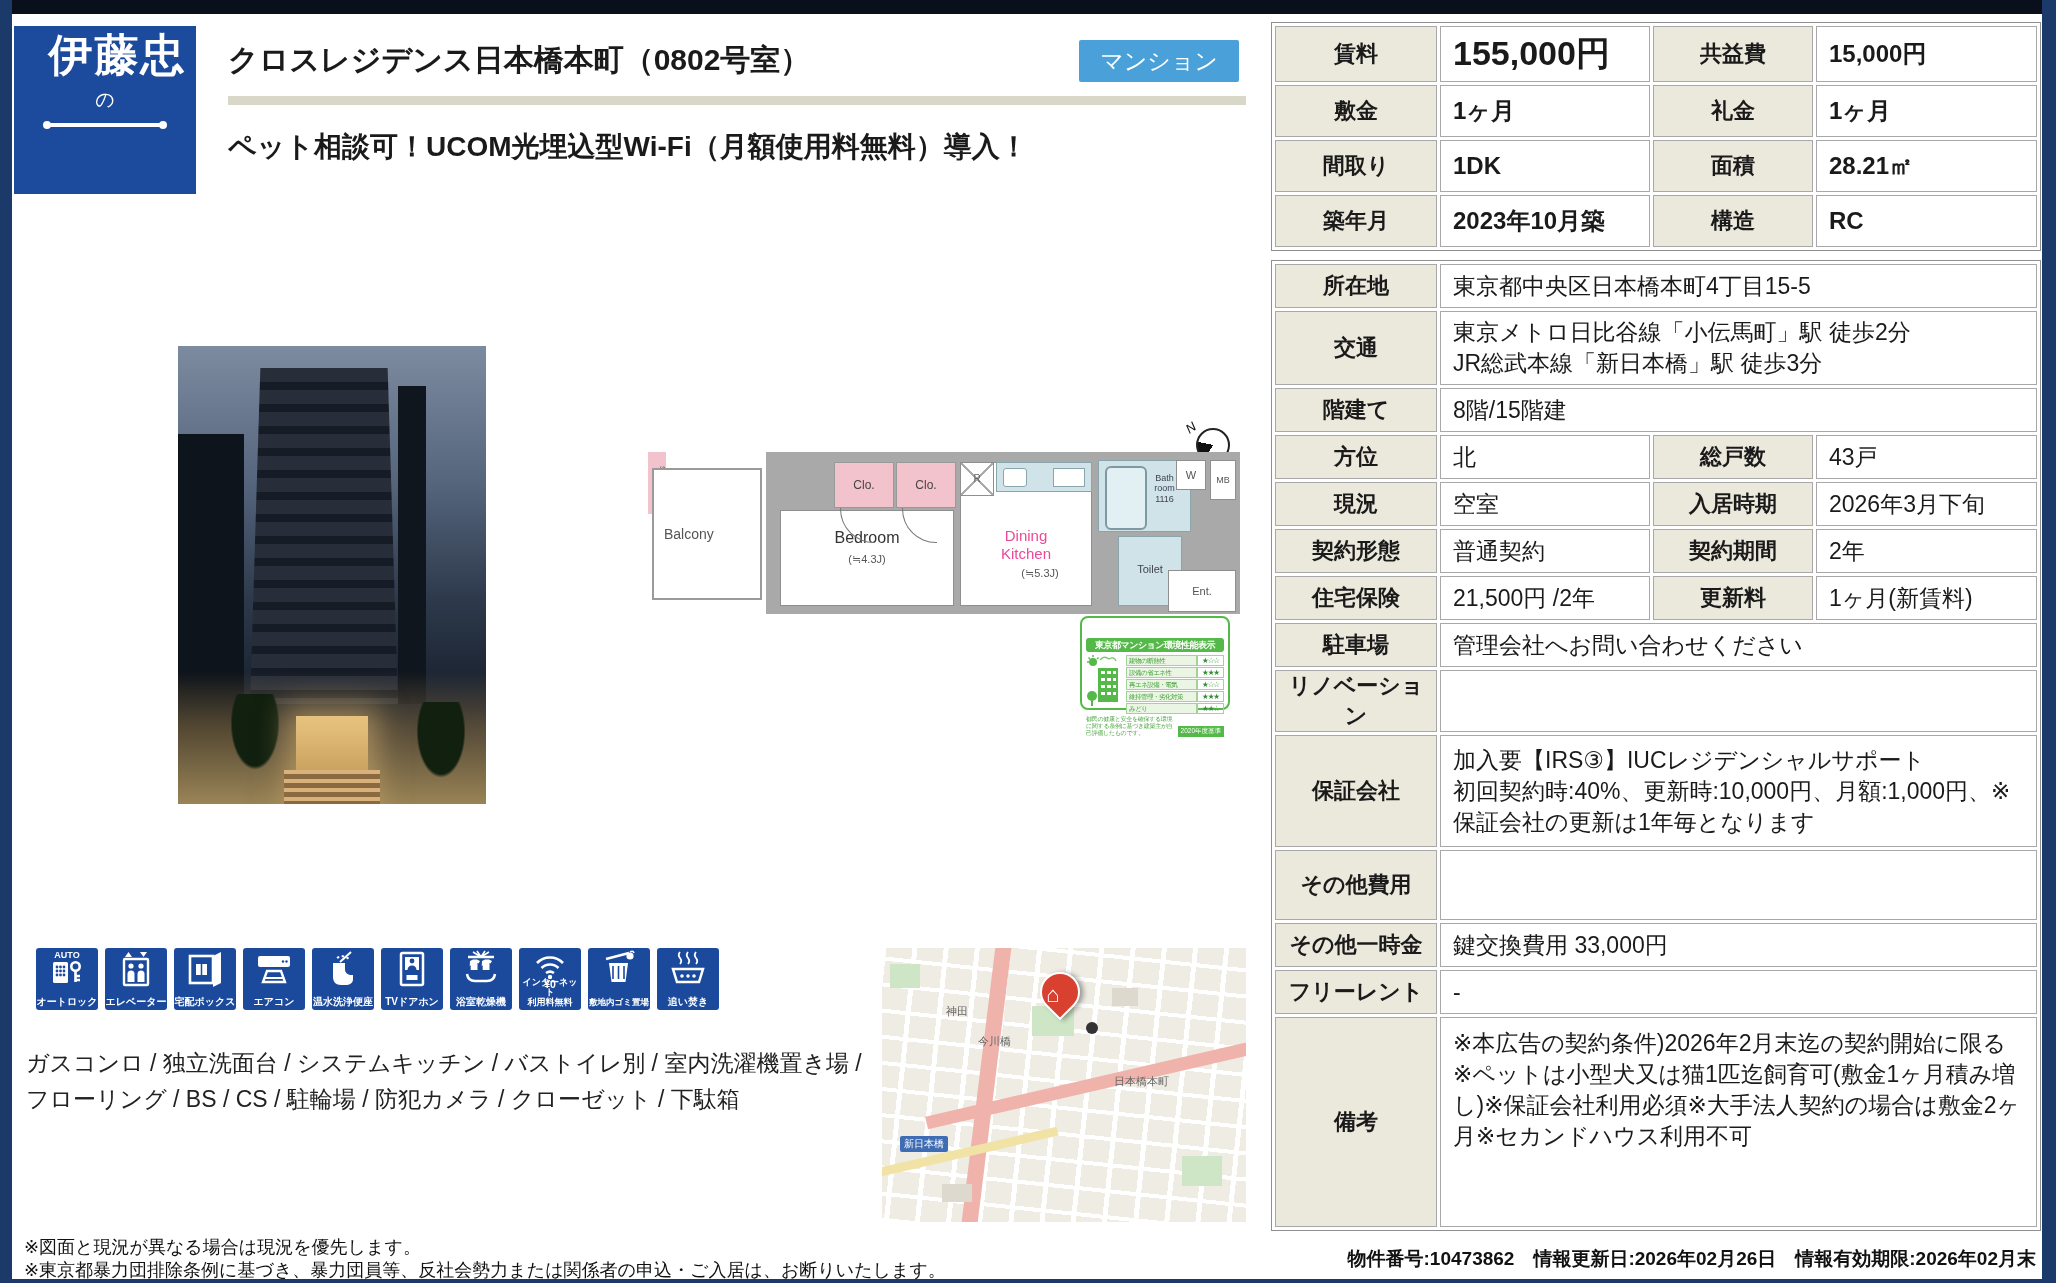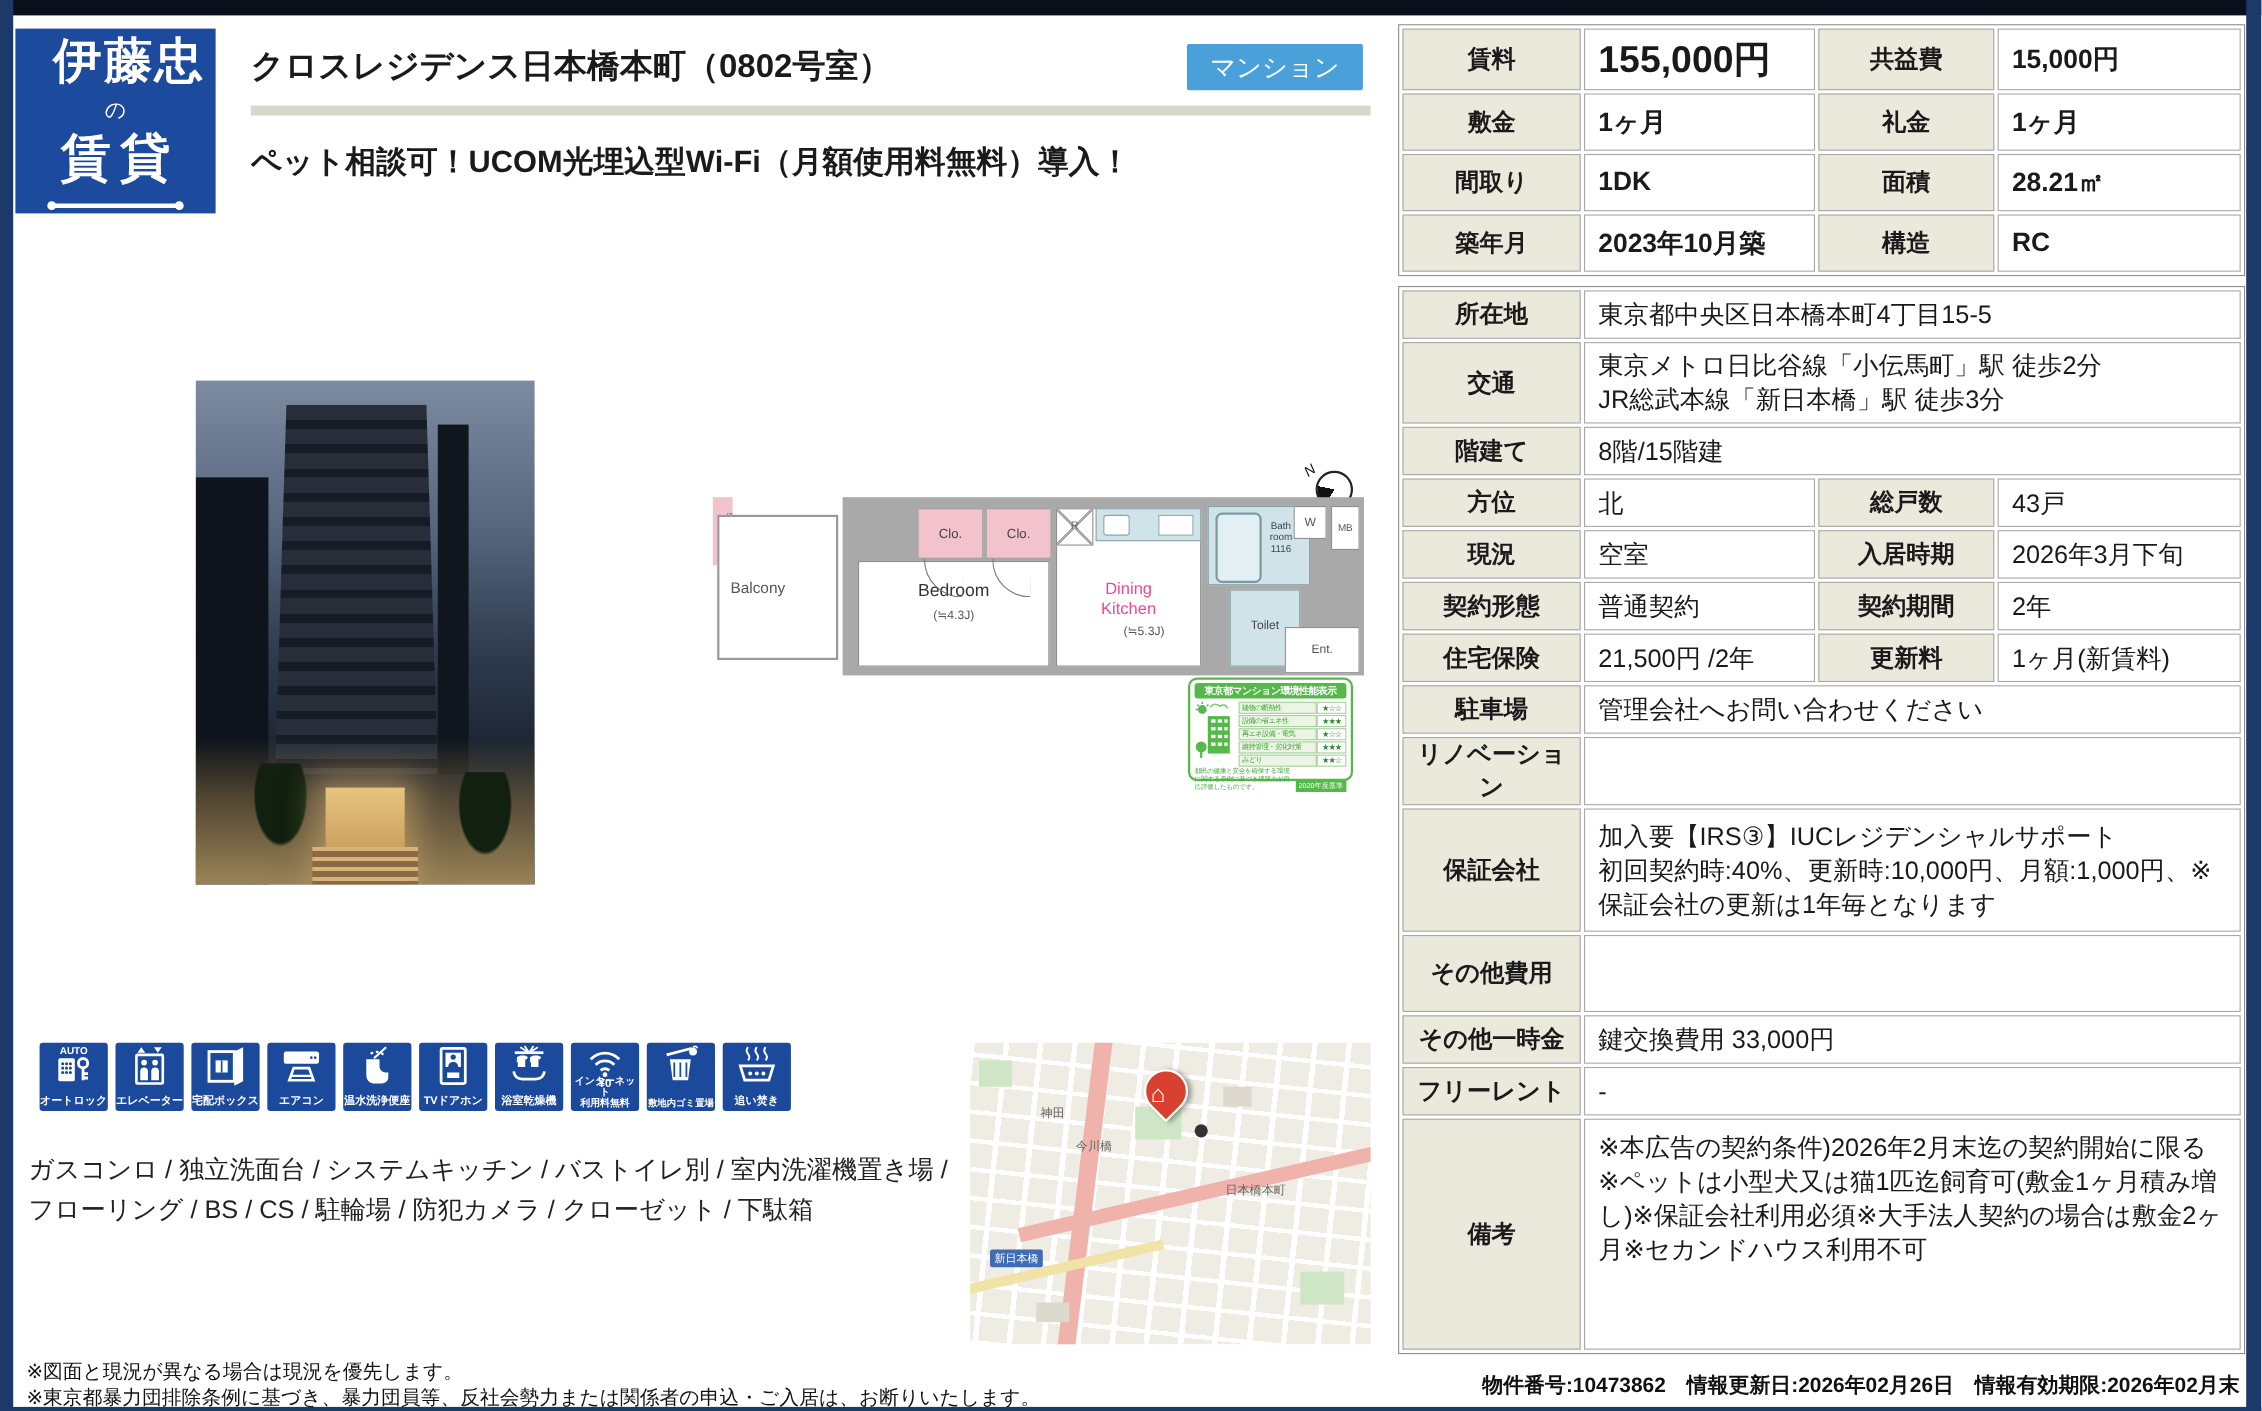--- a/index.html
+++ b/index.html
@@ -62,21 +62,21 @@
   .fp-toilet{left:470px;top:84px;width:64px;height:70px;background:#cfe3e8;border:1px solid #8aa6ad;font-size:11px;color:#445;text-align:center;line-height:64px;}
   .fp-shoes{left:540px;top:84px;width:18px;height:62px;background:#f3c3cd;font-size:7px;color:#555;writing-mode:vertical-rl;text-align:center;}
   .fp-mb{left:562px;top:8px;width:26px;height:40px;font-size:9px;color:#555;text-align:center;line-height:38px;}
   .fp-ent{left:520px;top:118px;width:68px;height:42px;font-size:11px;color:#555;text-align:center;line-height:40px;}
   .fp-door{position:absolute;width:34px;height:34px;border-left:1.5px solid #777;border-bottom:1.5px solid #777;border-radius:0 0 0 34px;background:transparent;}
   .compass{position:absolute;right:6px;top:-30px;width:44px;height:44px;}
   .compass .c{position:absolute;left:6px;top:6px;width:34px;height:34px;border:2px solid #222;border-radius:50%;background:conic-gradient(from 210deg,#111 0 20%,transparent 20%);box-sizing:border-box;}
   .compass .n{position:absolute;left:-4px;top:-2px;font-size:13px;font-style:italic;transform:rotate(-35deg);color:#111;}
 
   
-  .cert{position:absolute;left:1080px;top:616px;width:150px;height:94px;background:#fff;border:2px solid #54b948;border-radius:8px;padding:3px 4px;box-sizing:border-box;}
+  .cert{position:absolute;left:1080px;top:616px;width:150px;height:94px;background:#fff;border:2px solid #54b948;border-radius:8px;padding:20px 4px;box-sizing:border-box;}
   .cert-title{background:#54b948;color:#fff;font-size:9px;font-weight:bold;text-align:center;height:14px;line-height:14px;border-radius:3px;letter-spacing:-0.5px;}
   .cert-body{display:flex;margin-top:2px;}
   .cert-art{width:38px;height:56px;flex:none;}
   .cert-rows{flex:1;margin-left:2px;}
   .cert-row{display:flex;margin:1px 0;}
   .cert-label{flex:1;background:#eaf6e3;border:1px solid #a5d29a;font-size:6.5px;color:#3f9e35;line-height:9px;padding:0 2px;letter-spacing:-0.5px;white-space:nowrap;overflow:hidden;}
   .cert-stars{width:25px;border:1px solid #a5d29a;font-size:7.5px;color:#2f8f2f;line-height:9px;text-align:center;letter-spacing:-1px;flex:none;}
   .cert-foot{display:flex;align-items:flex-end;margin-top:1px;}
   .cert-note{font-size:6px;color:#4aa640;line-height:1.15;letter-spacing:-0.3px;flex:1;}
   .cert-std{background:#54b948;color:#fff;font-size:6.5px;padding:1px 3px;flex:none;}
@@ -130,21 +130,20 @@
 
 <div class="page">
   <div class="frame-top"></div>
   <div class="frame-left"></div>
   <div class="frame-right"></div>
   <div class="frame-bottom"></div>
 
   <div class="logo">
     <div class="logo-l1">伊藤忠</div>
     <div class="logo-l2">の</div>
-    <div class="logo-l3">賃貸</div>
     <div class="logo-rule"></div>
   </div>
 
   <div class="page-title">クロスレジデンス日本橋本町（0802号室）</div>
   <div class="title-rule"></div>
   <div class="catch">ペット相談可！UCOM光埋込型Wi-Fi（月額使用料無料）導入！</div>
   <div class="type-badge">マンション</div>
 
   <div class="photo">
     <div class="ph-left"></div>

